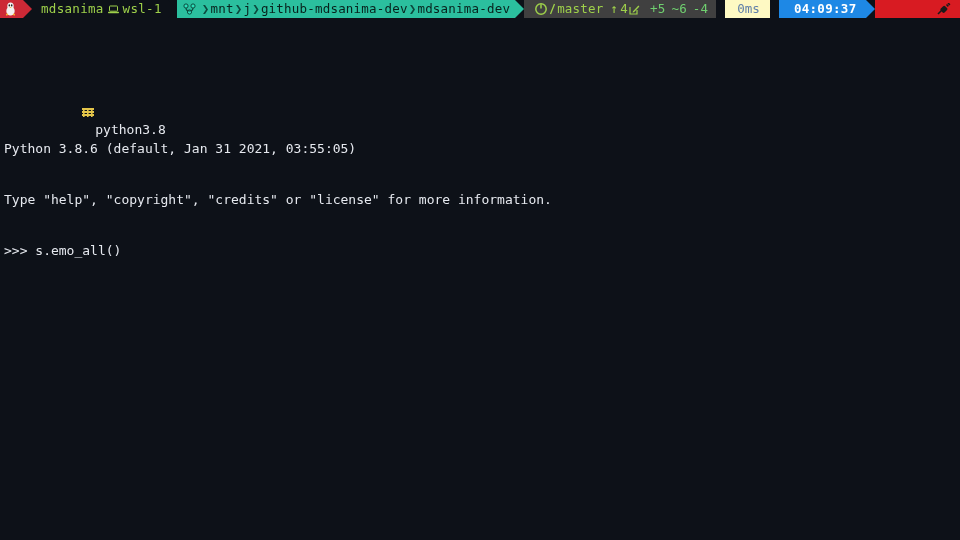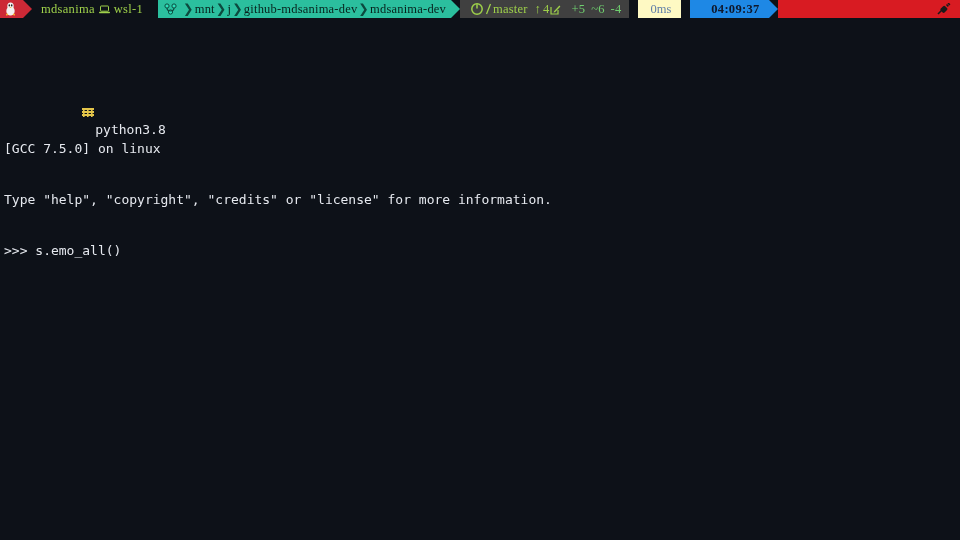--- a/index.html
+++ b/index.html
@@ -24,21 +24,20 @@
     font-size: 12.5px;
     line-height: 18px;
     white-space: nowrap;
   }
   .seg {
     display: flex;
     align-items: center;
     height: 18px;
     padding: 0 7px;
     position: relative;
-    font-family: Liberation Serif, serif;
   }
   .seg-icon {
     display: inline-flex;
     align-items: center;
     justify-content: center;
     margin-right: 3px;
   }
   .seg-user {
     background: #cc2936;
     padding: 0 4px 0 5px;
@@ -76,22 +75,22 @@
   .git-mod { color: #6fcf6f; }
   .git-del { color: #6fcf6f; }
   .seg-dur {
     background: #fef9c3;
     color: #5f7ea8;
     padding-left: 12px;
     padding-right: 10px;
   }
   .seg-time {
     background: #1e88e5;
-    color: #0f172a;
-    padding-left: 21px;
+    color: #ffffff;
+    padding-left: 15px;
     padding-right: 9px;
     letter-spacing: .3px;
     font-weight: bold;
   }
   .seg-plug {
     background: #d81b22;
     padding: 0 6px 0 9px;
     flex: 1 1 auto;
     justify-content: flex-end;
   }
@@ -223,21 +222,21 @@
         <rect x="0" y="1" width="12" height="2" fill="#e3c54a"></rect>
         <rect x="0" y="4" width="12" height="2" fill="#e3c54a"></rect>
         <rect x="0" y="7" width="12" height="2" fill="#e3c54a"></rect>
         <rect x="1" y="1" width="1.6" height="9" fill="#e3c54a"></rect>
         <rect x="5" y="1" width="1.6" height="9" fill="#e3c54a"></rect>
         <rect x="9" y="1" width="1.6" height="9" fill="#e3c54a"></rect>
       </svg>
     </span><span>python3.8</span>
   </div>
 
-  <div class="tline">[GCC 7.5.0] on linux</div>
+  <div class="tline">Python 3.8.6 (default, Jan 31 2021, 03:55:05)</div>
   <div class="tline">Type "help", "copyright", "credits" or "license" for more information.</div>
   <div class="tline">&gt;&gt;&gt; s.emo_all()</div>
 
   <div class="blocks">
 
     <div class="block">
       
     </div>
 
     

